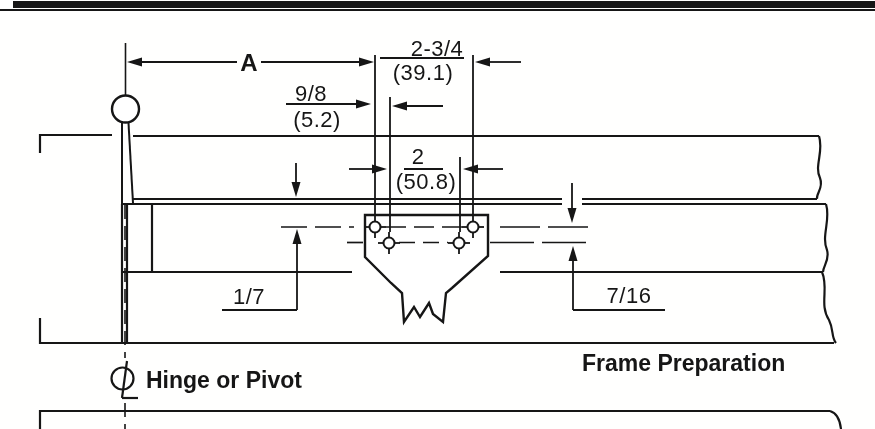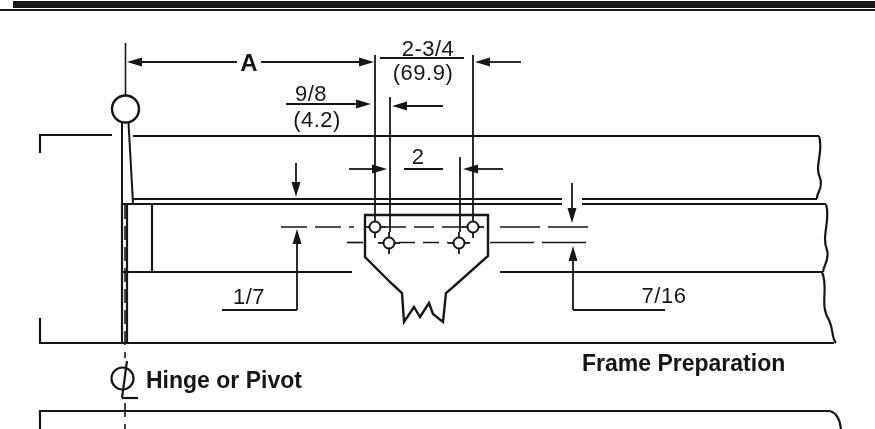--- a/index.html
+++ b/index.html
@@ -146,22 +146,23 @@
       <line x1="122" y1="398" x2="138" y2="398" stroke-width="2.2"></line>
     </g>
 
     <g stroke="#161616" stroke-width="2.2" fill="none">
       <polyline points="40,429 40,411 830,411"></polyline>
       <path d="M830,411 C837,413 840,420 841,429"></path>
     </g>
   </svg>
 
   <div class="lbl dimA" style="left:249px;top:49px">A</div>
-  <div class="lbl dim" style="left:428px;top:36px">2-3/4</div>
-  <div class="lbl dim" style="left:423px;top:60px">(69.9)</div>
+  <div class="lbl dim" style="left:437px;top:36px">2-3/4</div>
+  <div class="lbl dim" style="left:423px;top:60px">(39.1)</div>
   <div class="lbl dim" style="left:311px;top:81px">9/8</div>
-  <div class="lbl dim" style="left:317px;top:107px">(4.2)</div>
+  <div class="lbl dim" style="left:317px;top:107px">(5.2)</div>
   <div class="lbl dim" style="left:418px;top:144px">2</div>
+  <div class="lbl dim" style="left:426px;top:169px">(50.8)</div>
   <div class="lbl dim" style="left:249px;top:284px">1/7</div>
-  <div class="lbl dim" style="left:664px;top:283px">7/16</div>
+  <div class="lbl dim" style="left:629px;top:283px">7/16</div>
   <div class="lbl caption" style="left:146px;top:367px">Hinge or Pivot</div>
   <div class="lbl caption" style="left:582px;top:350px">Frame Preparation</div>
 </div>
 
 </body></html>

